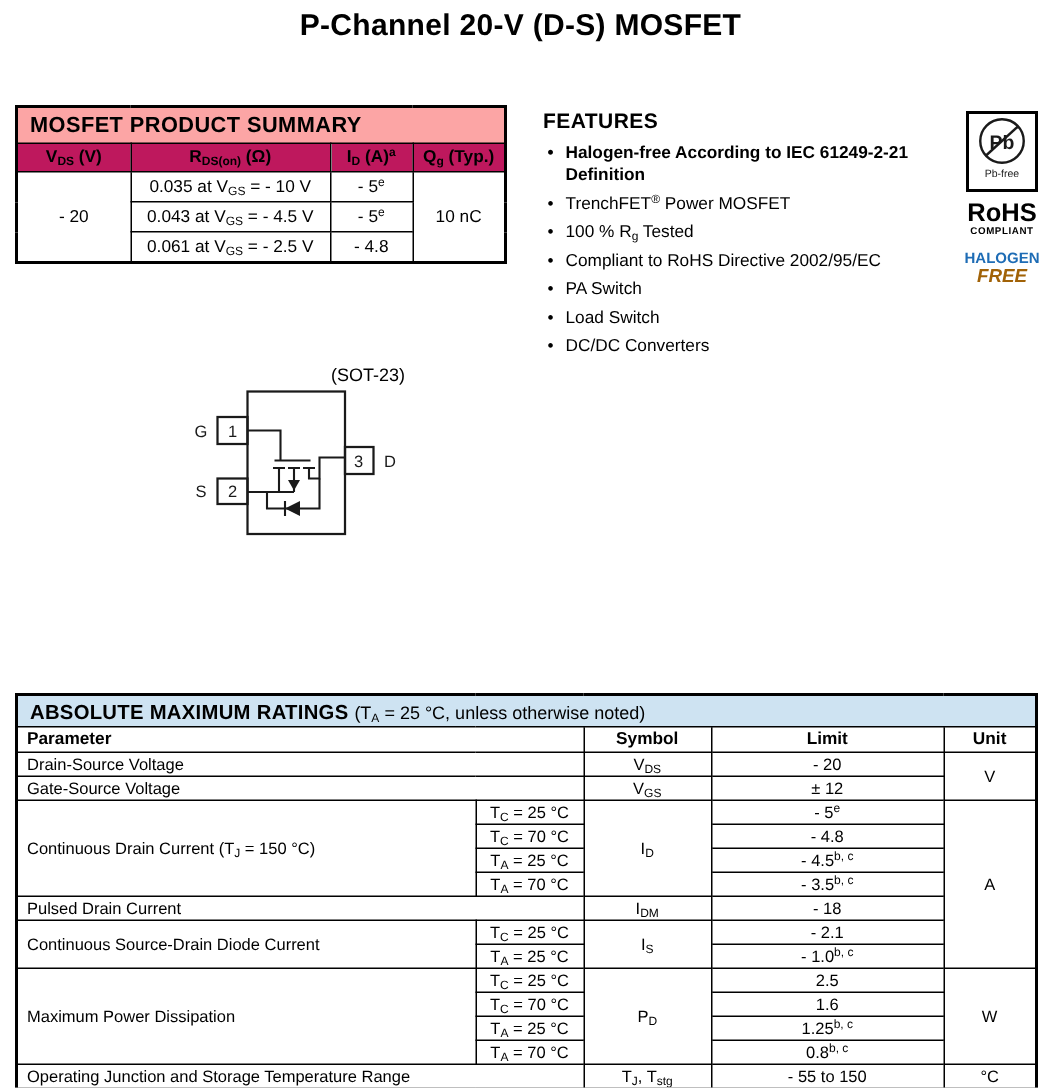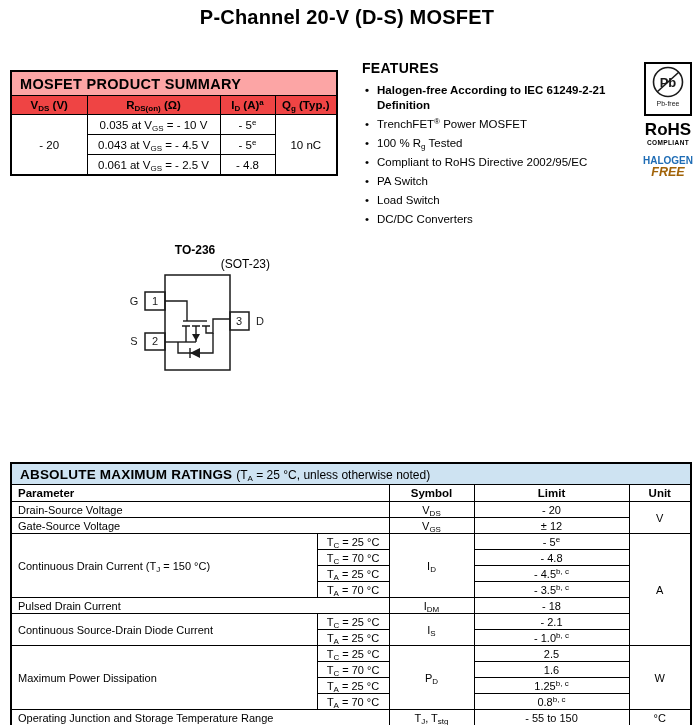--- a/index.html
+++ b/index.html
@@ -19,24 +19,24 @@
   sub,sup{font-size:8px;line-height:0;}
   sub{vertical-align:-2px;}
   sup{vertical-align:4px;}
   
   .summary-wrap{left:10px;top:70px;}
   .sum{width:326px;}
   .sum .t-title{
     font-size:14.5px;font-weight:bold;text-align:left;
     padding:2px 8px;height:19px;letter-spacing:0.3px;
   }
-  .sum th{font-size:11.5px;font-weight:bold;height:18px;padding:0 2px;background:#ef4444;}
+  .sum th{font-size:11.5px;font-weight:bold;height:18px;padding:0 2px;background:#be185d;}
   .sum td{font-size:11.5px;text-align:center;height:19px;padding:0 2px;}
   
-  .right-col{left:362px;top:60px;width:332px;display:flex;}
+  .right-col{left:362px;top:72px;width:332px;display:flex;}
   .feat-col{flex:1;padding-right:4px;}
   .h2{font-size:14px;font-weight:bold;letter-spacing:0.3px;margin:0 0 7px 0;}
   .h2.apps{margin-top:14px;}
   ul.blist{list-style:none;margin:0;padding:0;}
   ul.blist li{
     position:relative;padding-left:15px;margin-bottom:4px;
     font-size:11.5px;line-height:15px;max-width:264px;
   }
   ul.blist li::before{content:"•";position:absolute;left:3px;top:0;}
   ul.blist.features li:first-child{font-weight:bold;}
@@ -130,21 +130,20 @@
       </svg>
     </div>
     <div class="rohs">RoHS</div>
     <div class="compliant">COMPLIANT</div>
     <div class="halogen" style="color: rgb(30, 108, 181);">HALOGEN</div>
     <div class="free" style="color: #a16207;">FREE</div>
   </div>
 </div>
 
 <div class="abs pkg-wrap">
-  <div class="pkg-name">TO-236</div>
   <div class="pkg-variant">(SOT-23)</div>
   <svg class="pkg-svg" width="150" height="105" viewBox="0 0 150 105">
     <g fill="none" stroke="#1a1a1a" stroke-width="1.5">
       <rect x="45" y="4" width="65" height="95"></rect>
       <rect x="25" y="21" width="20" height="18"></rect>
       <rect x="25" y="62" width="20" height="17"></rect>
       <rect x="110" y="41" width="19" height="18"></rect>
     </g>
     <g fill="none" stroke="#1a1a1a" stroke-width="1.4">
       <path d="M45 30 H67 V50"></path>

